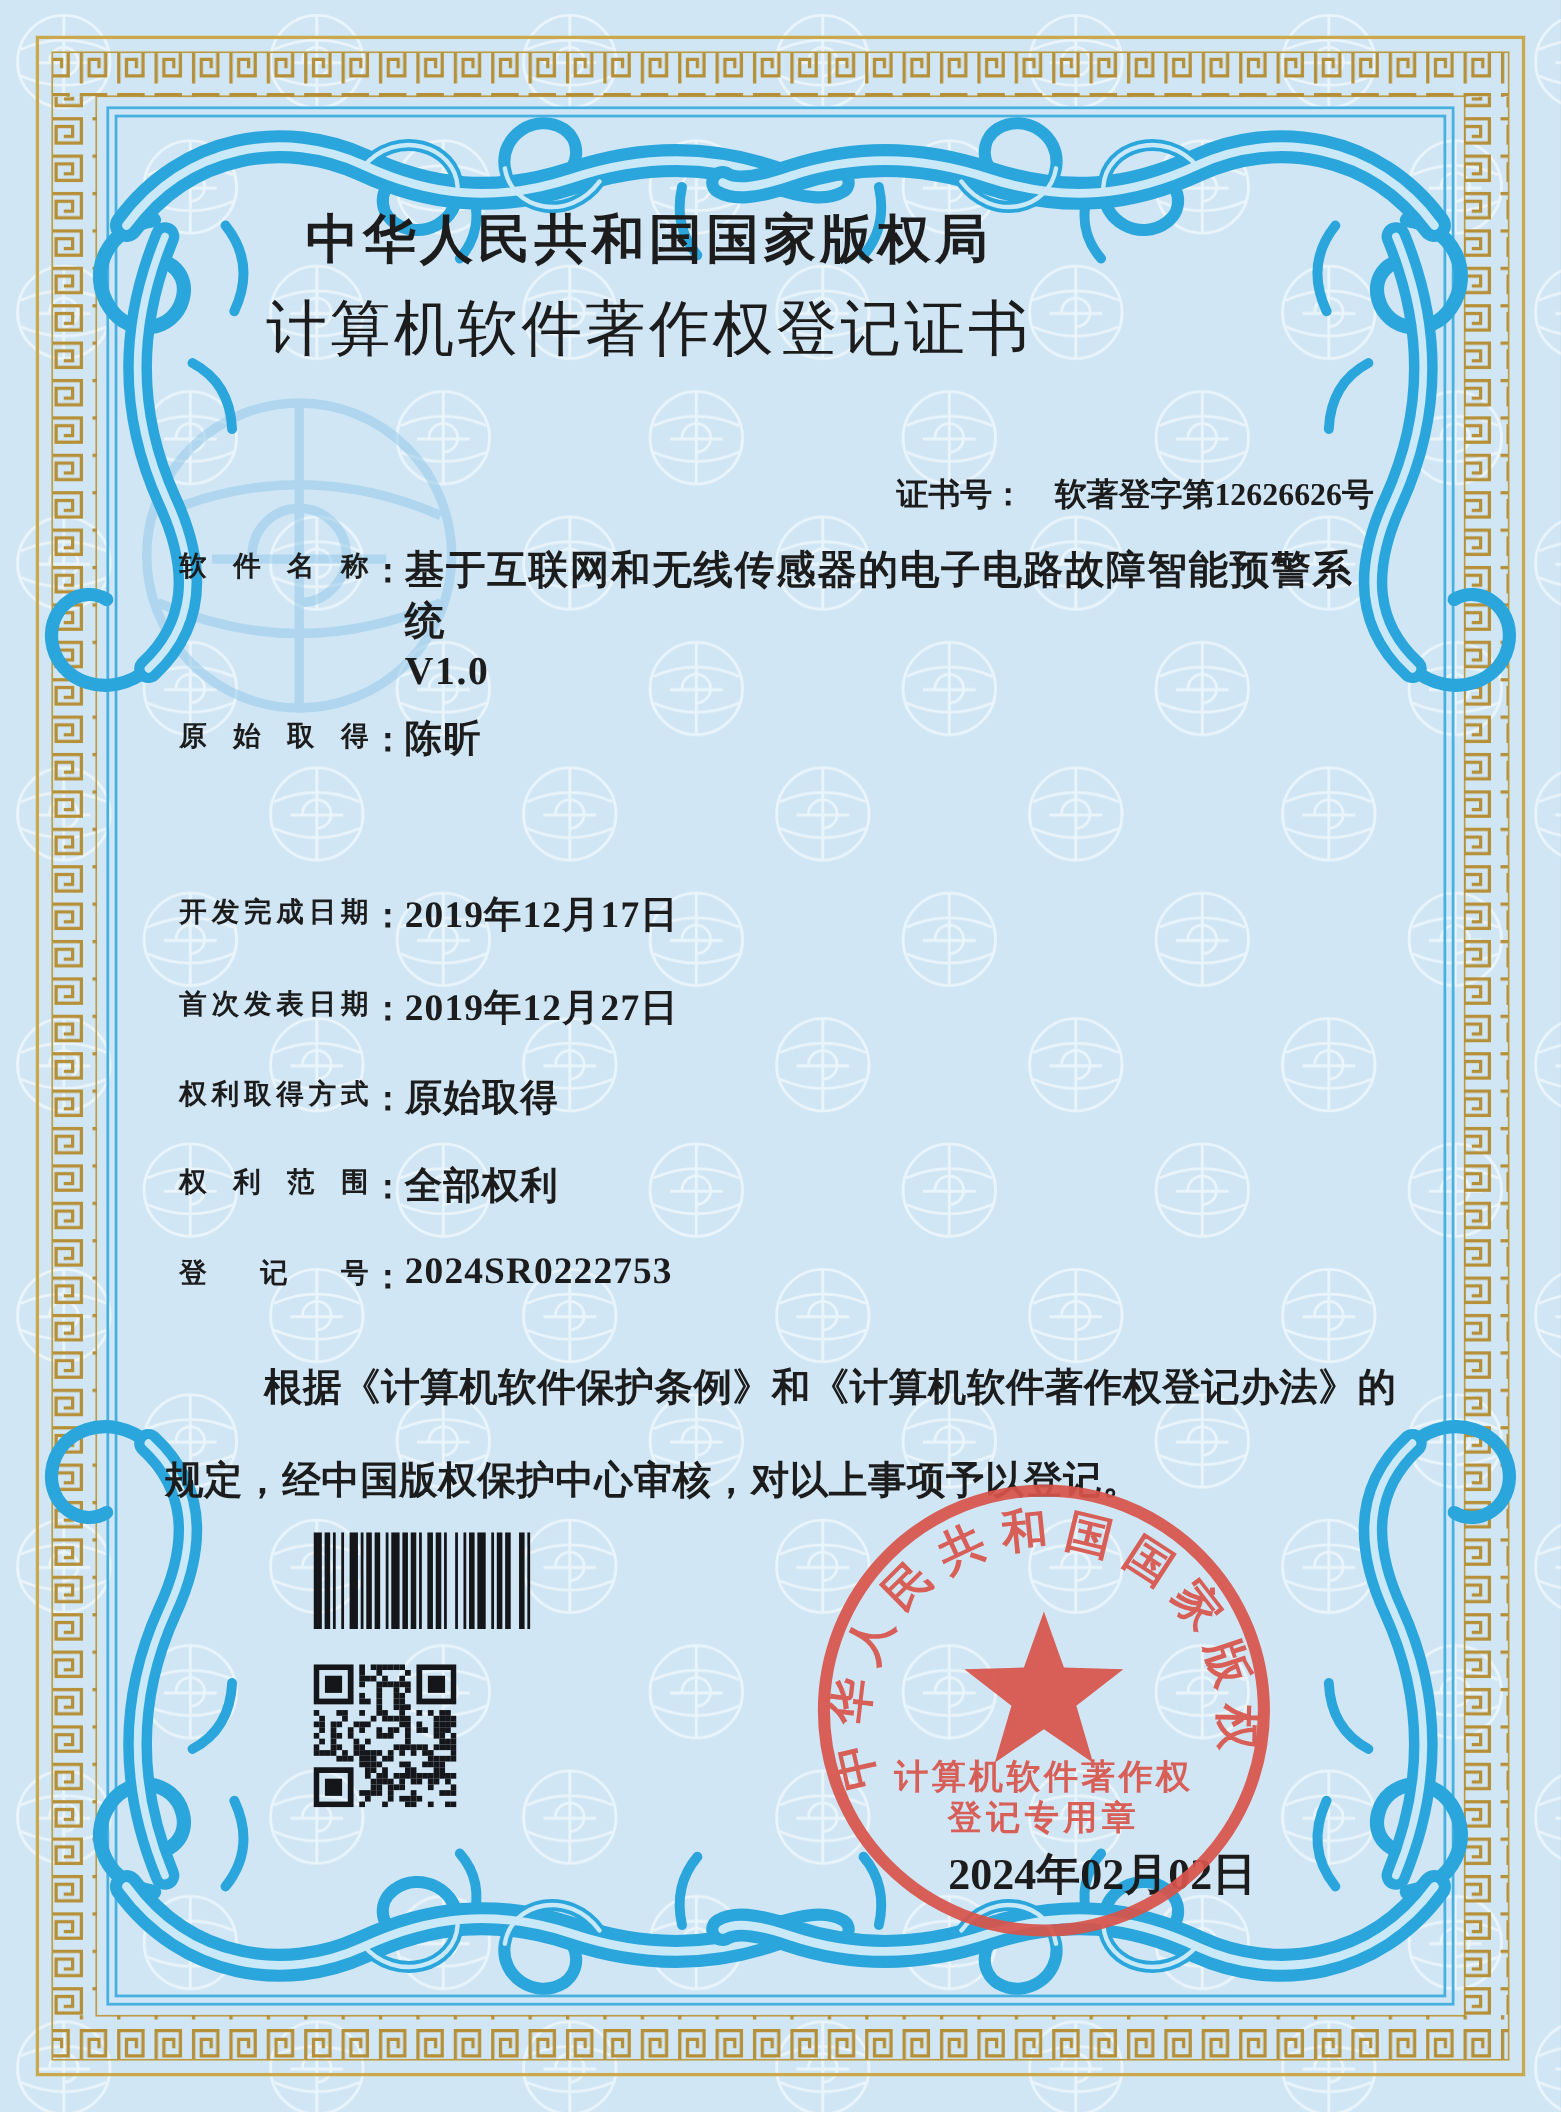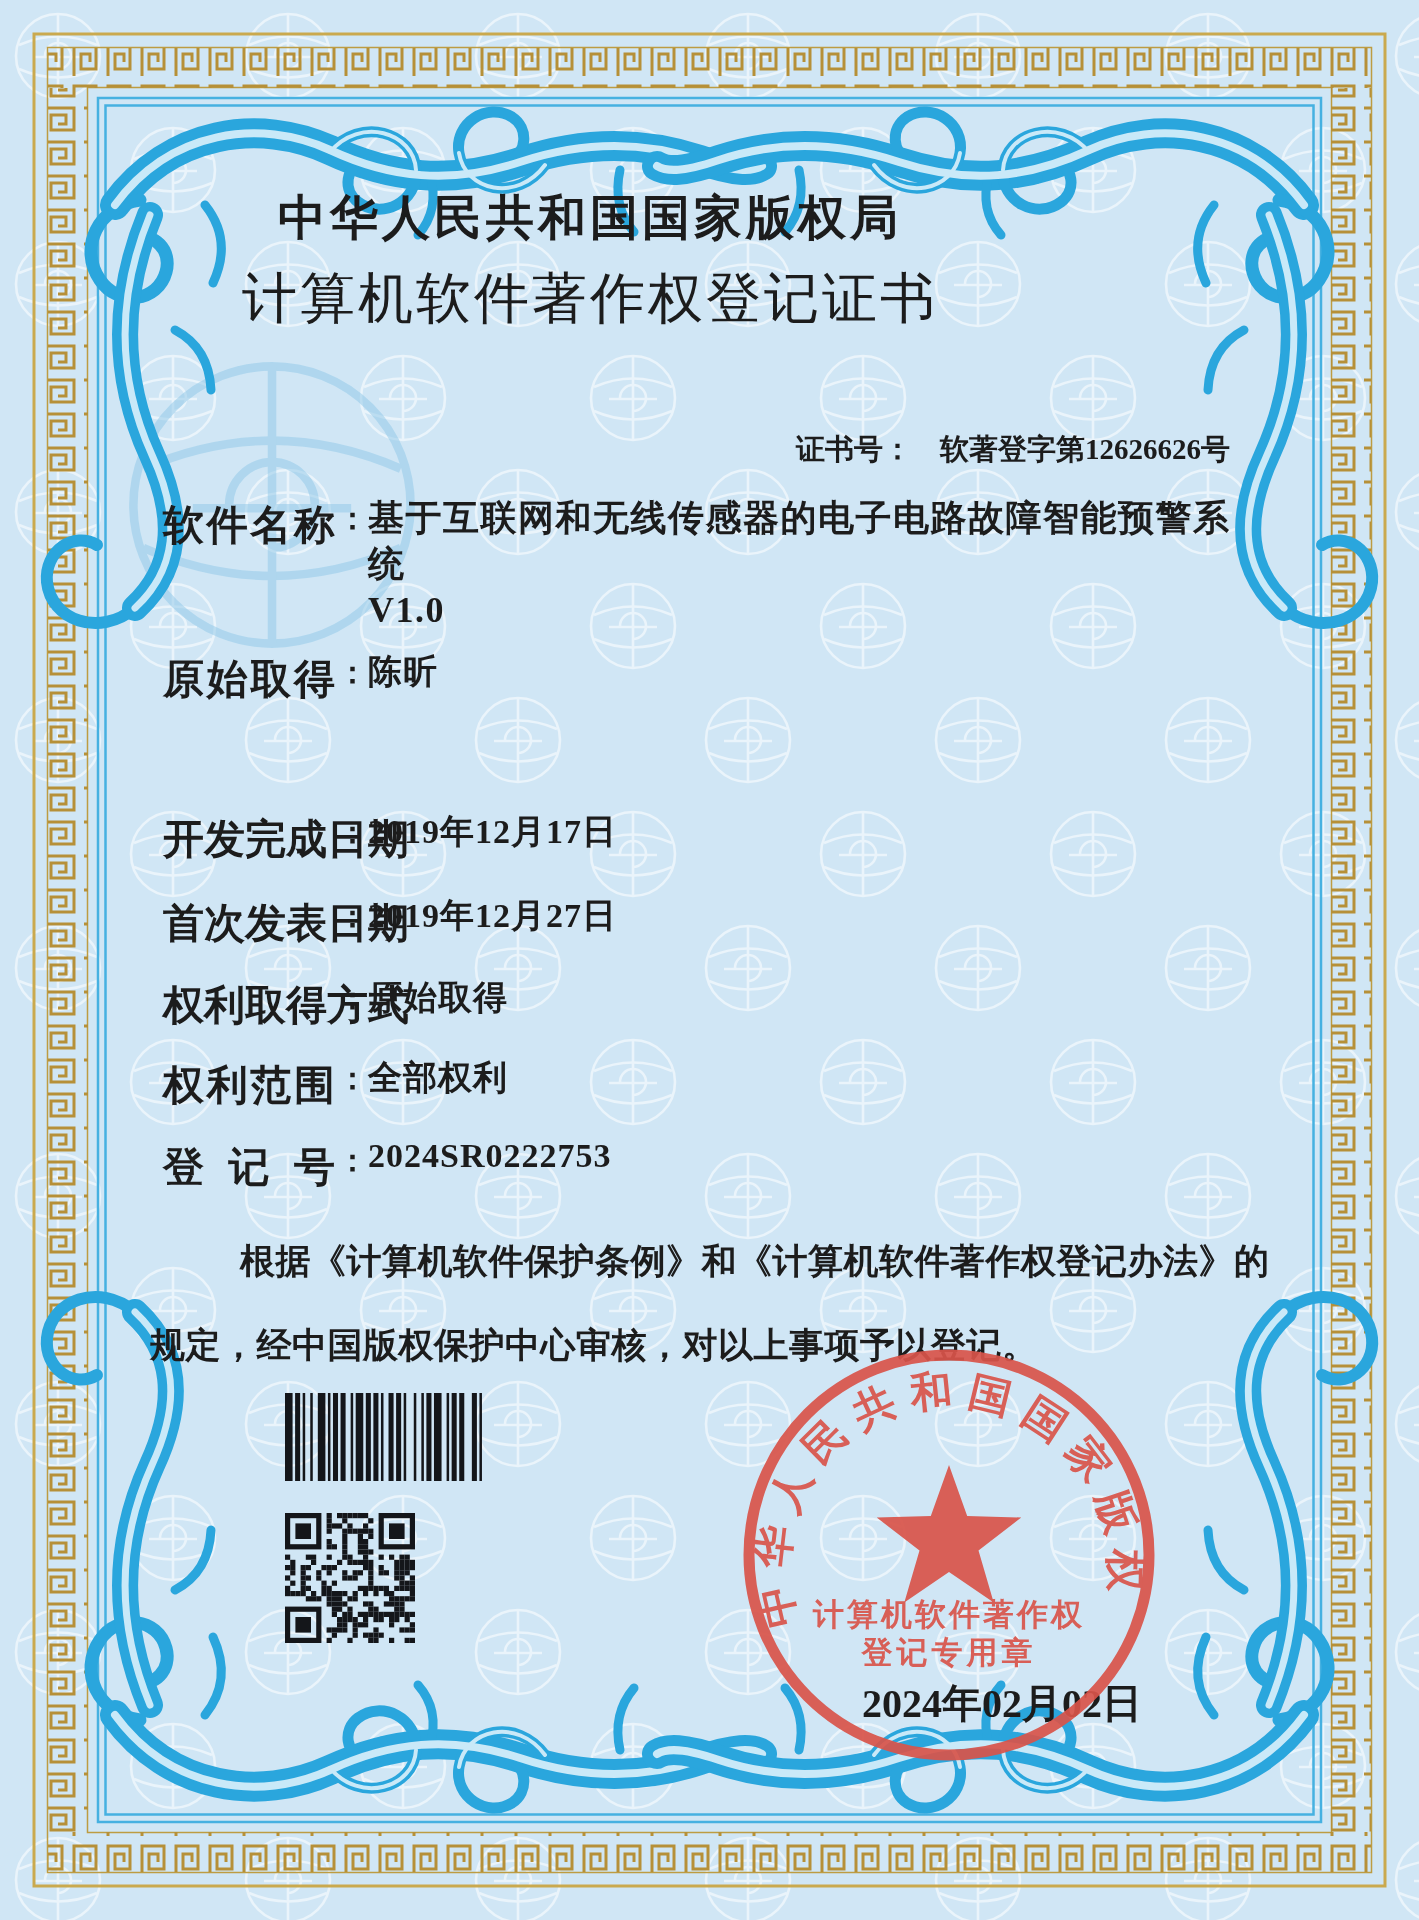--- a/index.html
+++ b/index.html
@@ -14,27 +14,27 @@
   
   .authority{
     position:absolute;left:0;top:186px;width:1180px;text-align:center;
     font-size:48px;font-weight:bold;letter-spacing:4px;white-space:nowrap;
   }
   .cert-title{
     position:absolute;left:0;top:262px;width:1180px;text-align:center;
     font-size:55px;font-weight:normal;letter-spacing:3px;white-space:nowrap;
   }
   .certno-row{
-    position:absolute;top:430px;right:189px;
+    position:absolute;top:430px;right:170px;
     font-size:29px;font-weight:bold;display:flex;gap:28px;white-space:nowrap;
   }
   
   .field-row{position:absolute;left:163px;display:flex;align-items:flex-start;white-space:nowrap;}
   .flabel{
-    display:inline-block;width:172px;font-size:41px;font-weight:bold;
+    display:inline-block;width:172px;font-size:25px;font-weight:bold;
     text-align:justify;text-align-last:justify;
   }
   .fcolon{font-size:31px;font-weight:bold;margin-left:2px;}
   .fvalue{font-size:34px;font-weight:bold;letter-spacing:1px;margin-top:-3px;}
   .name-value{font-size:36px;line-height:46px;letter-spacing:1.5px;}
   .name-value div{white-space:nowrap;}
   
   .statement-line{
     position:absolute;left:150px;width:1140px;font-size:35px;font-weight:600;
     white-space:nowrap;letter-spacing:0.5px;font-family:Liberation Serif, serif;

